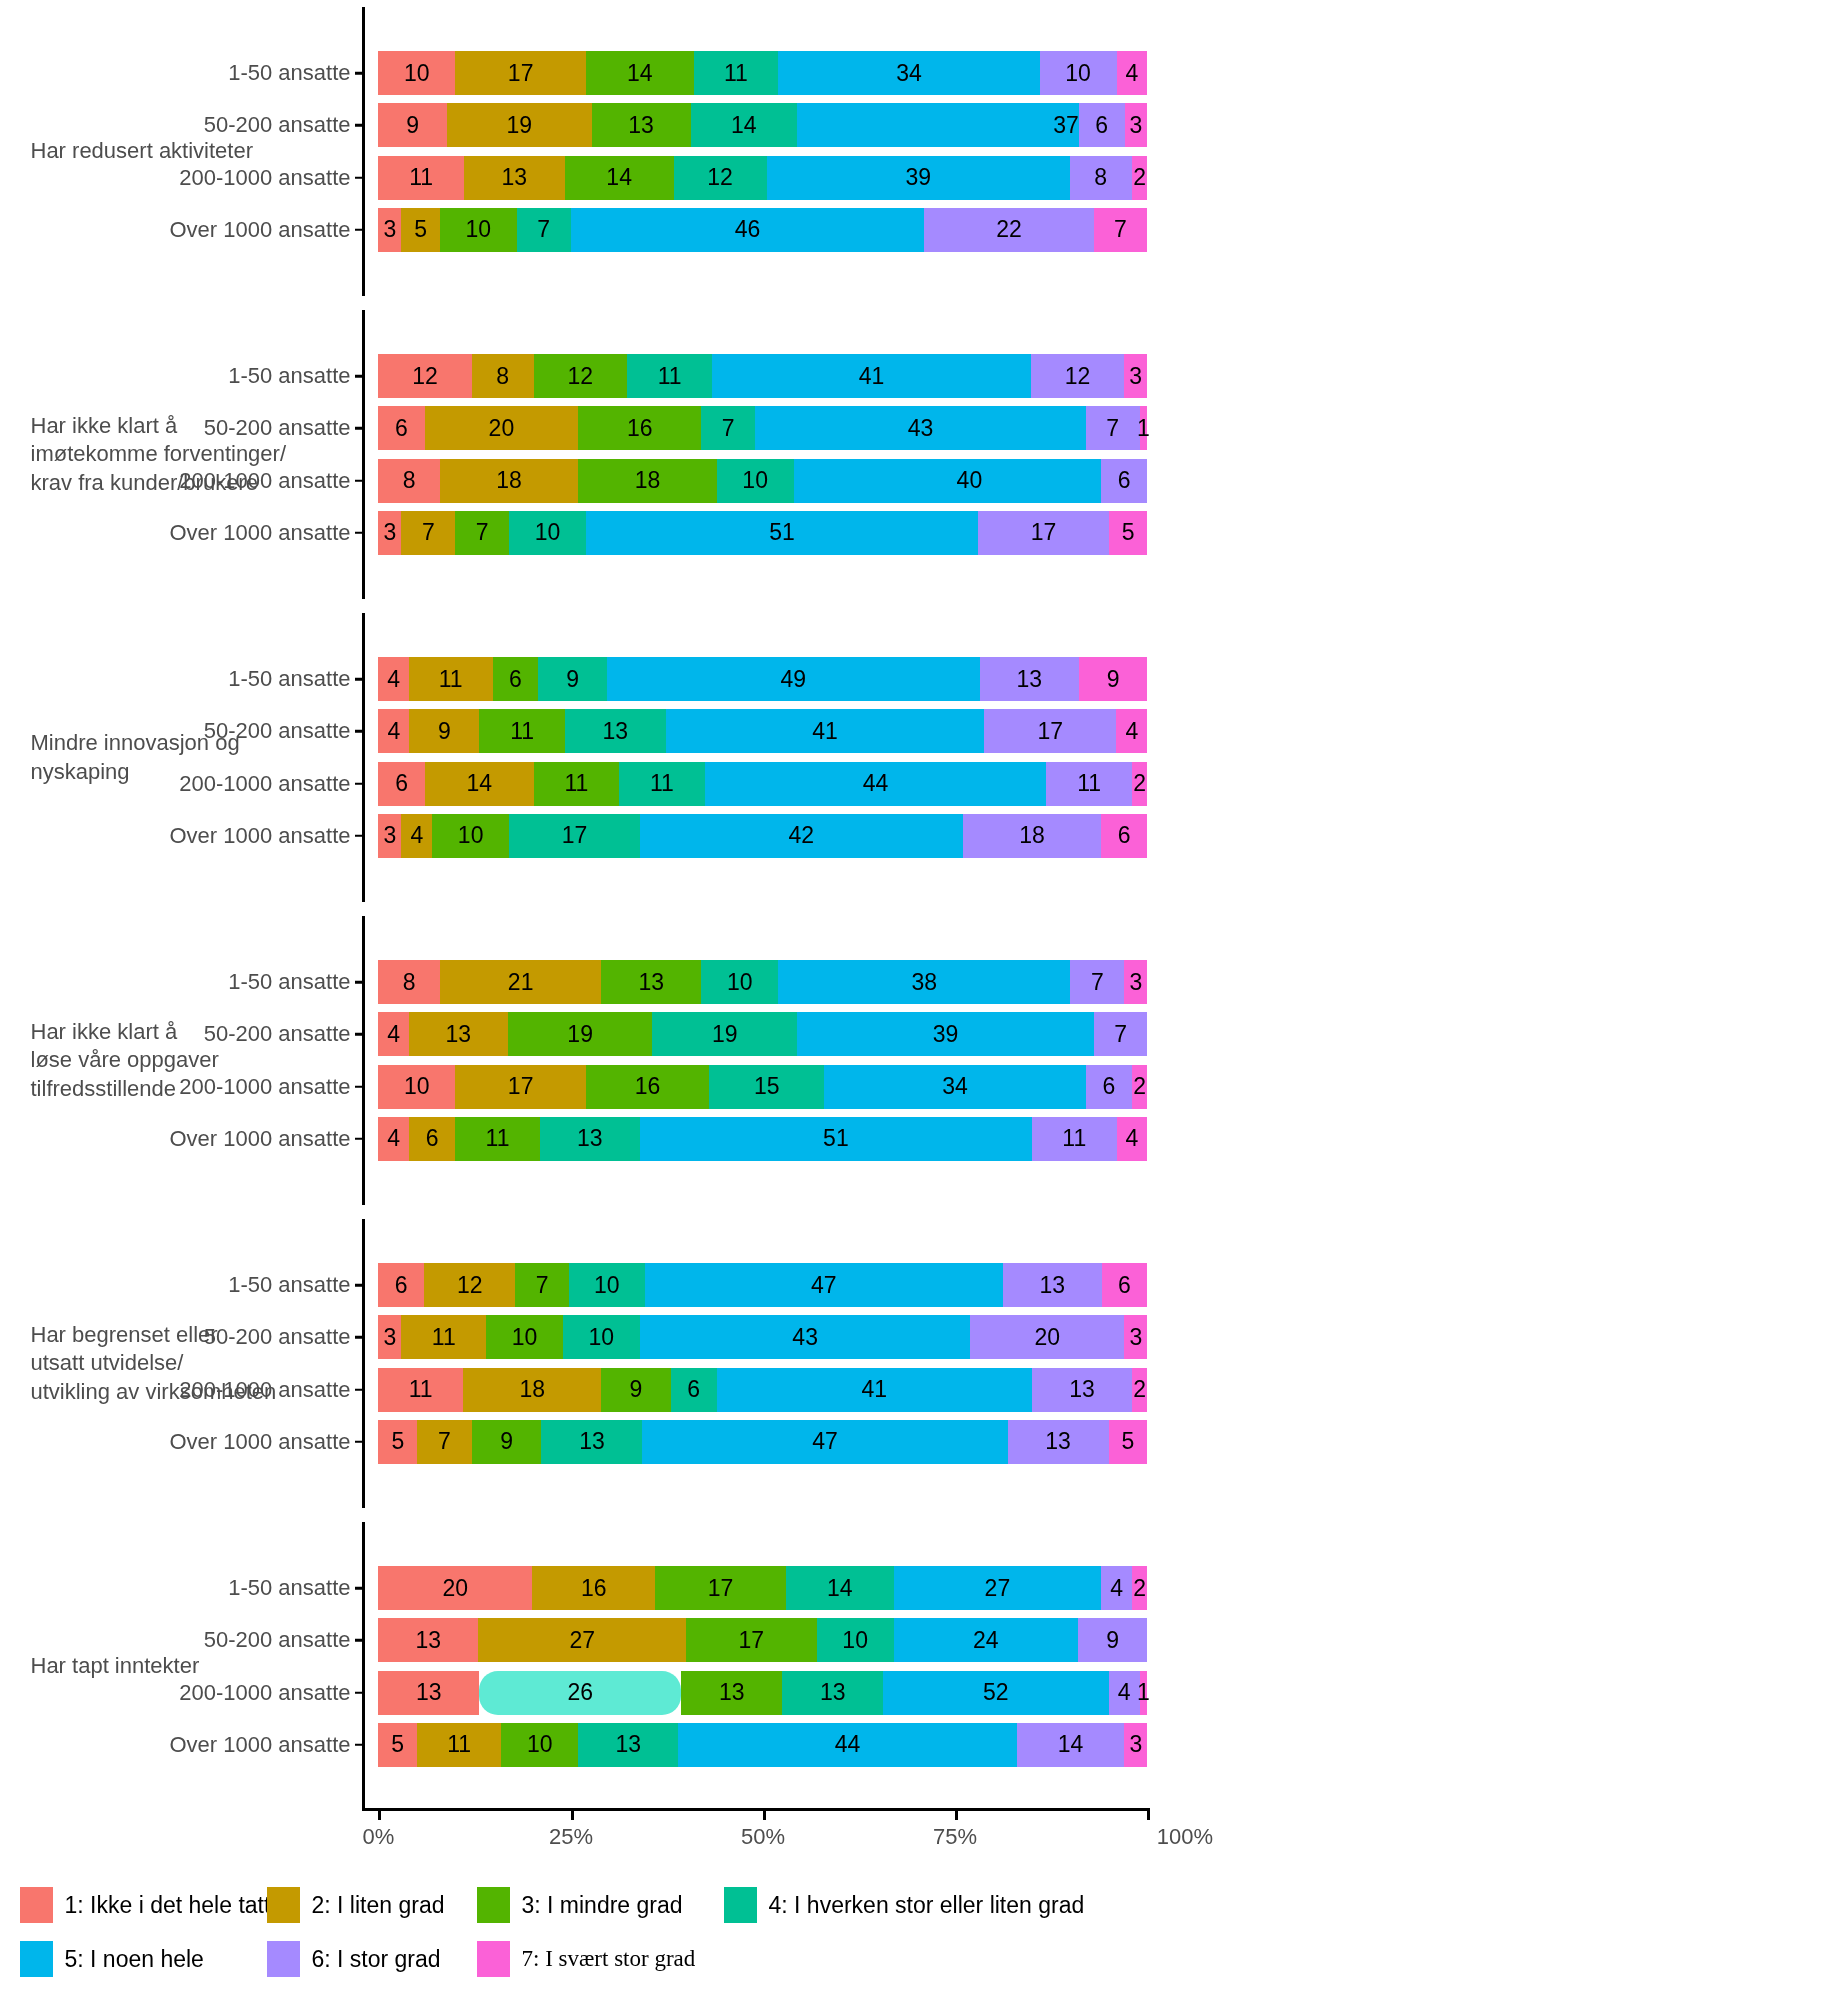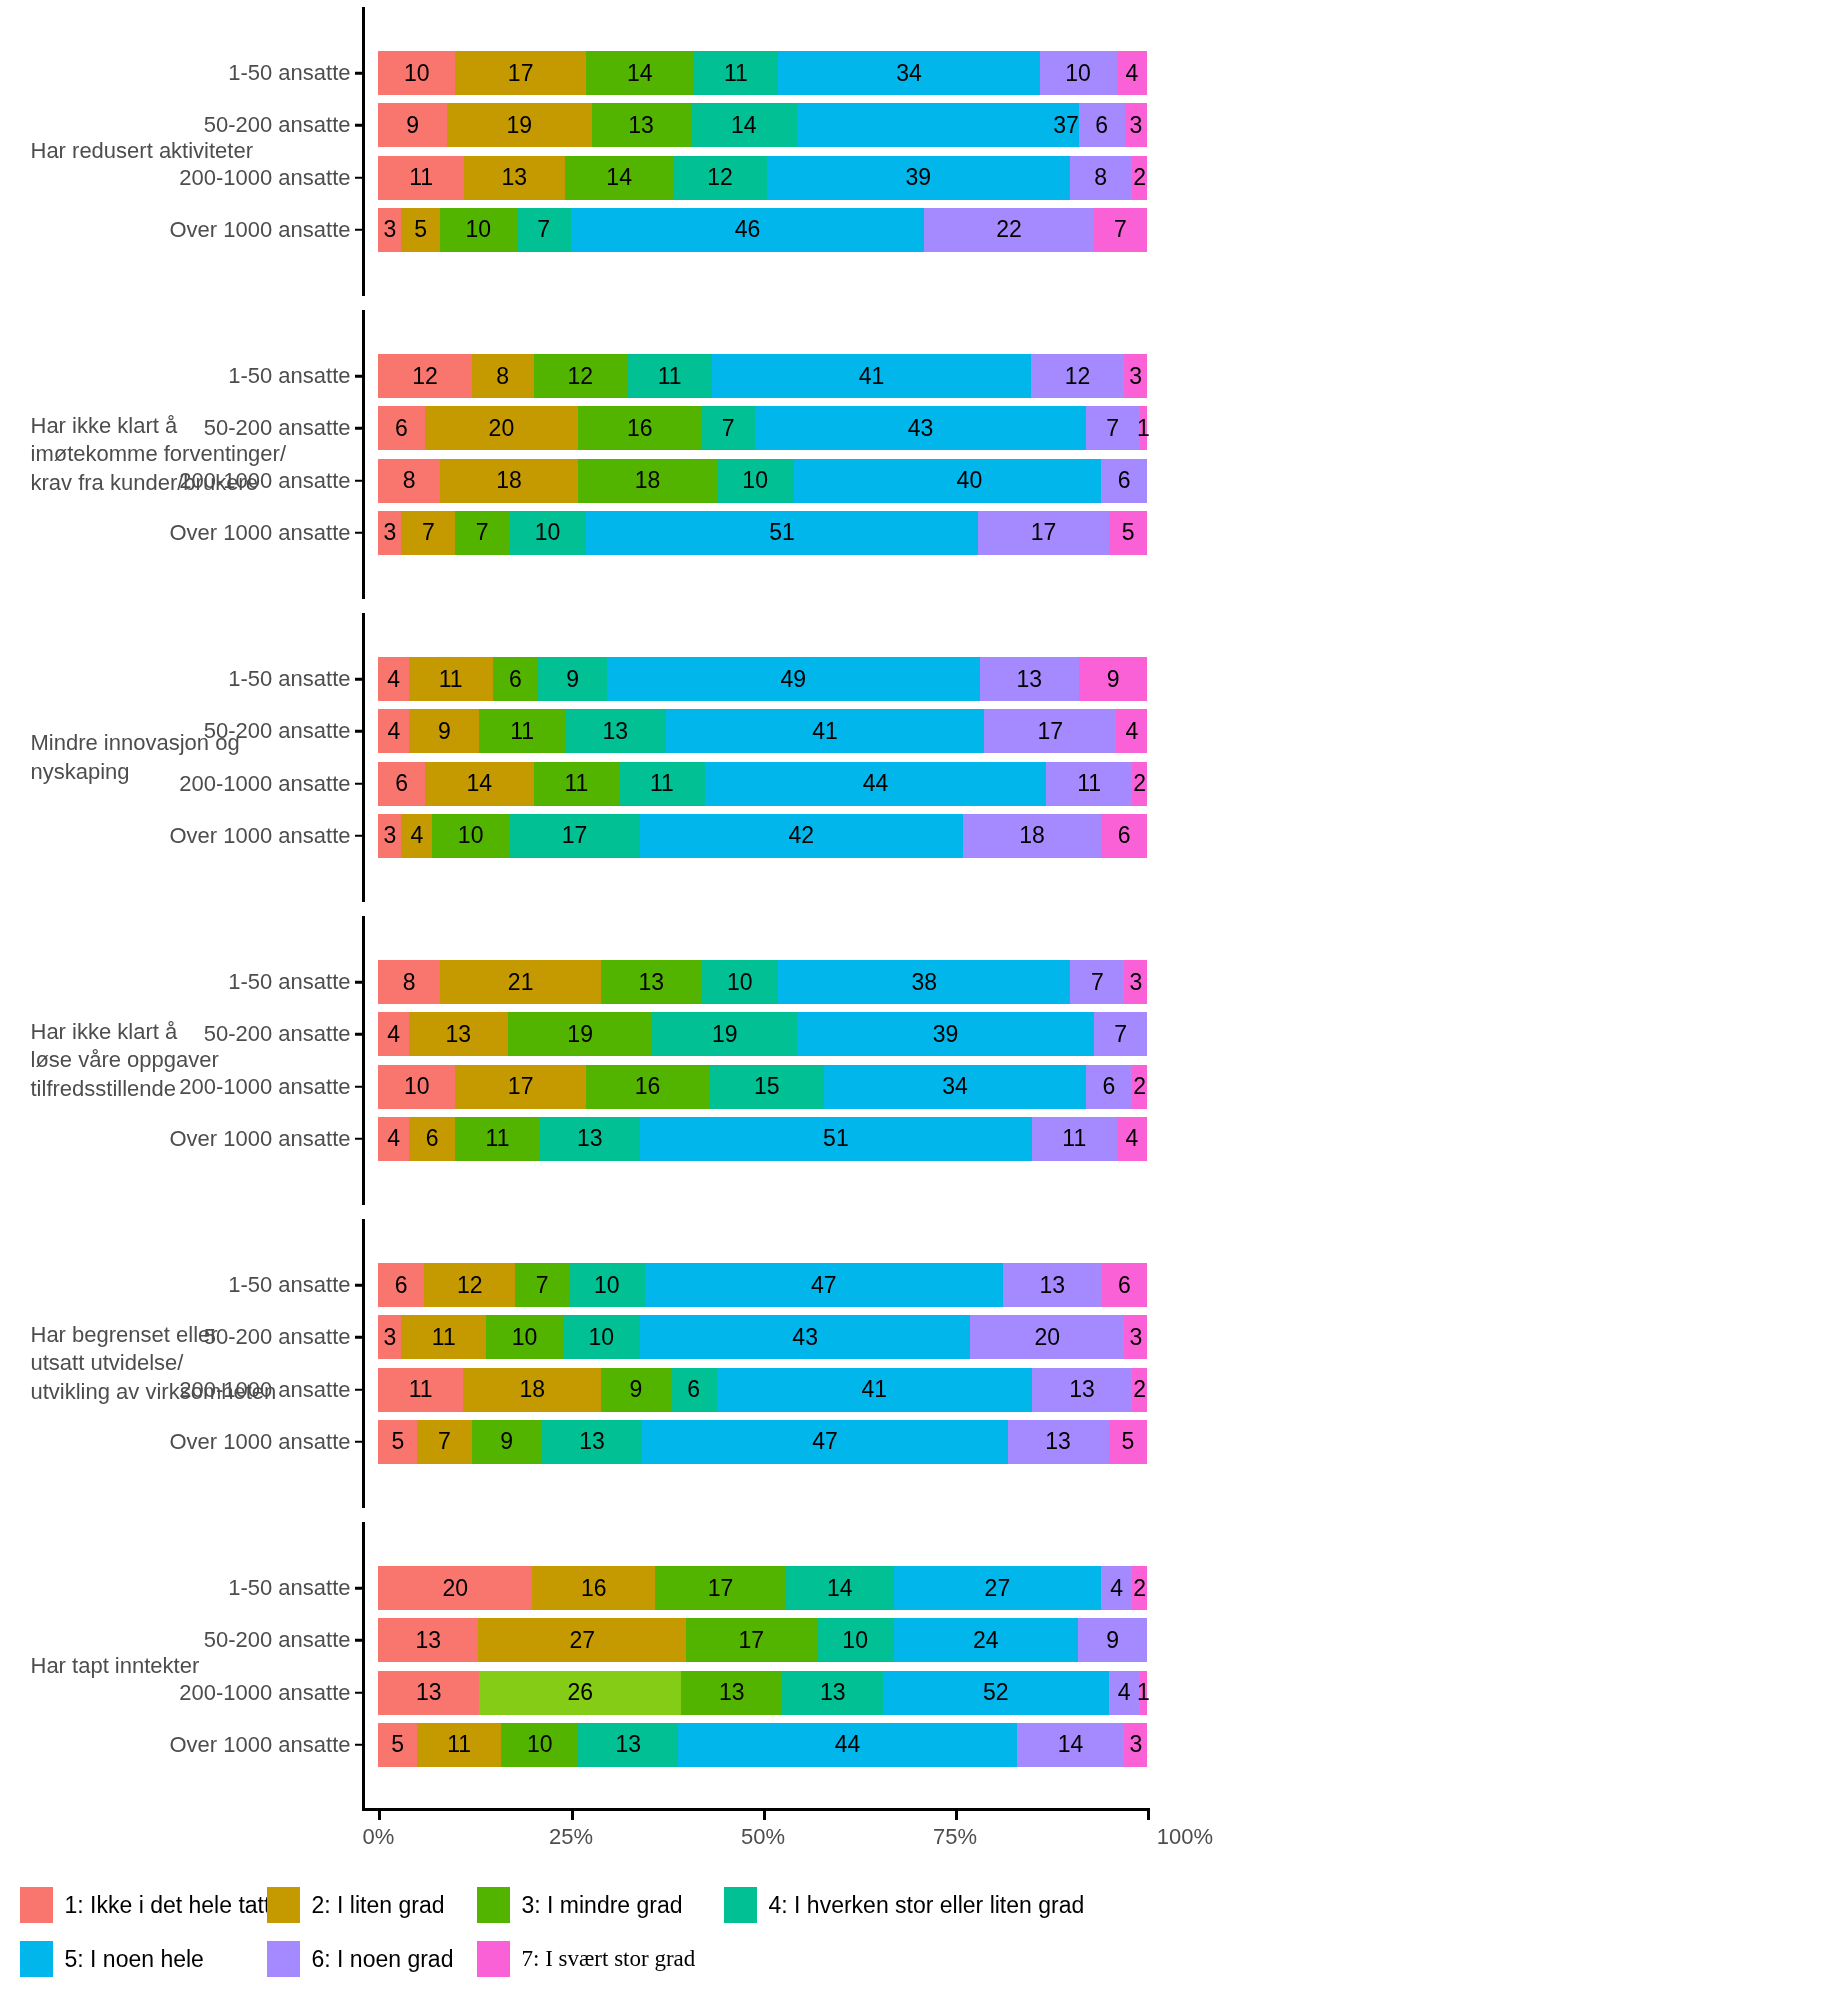--- a/index.html
+++ b/index.html
@@ -874,21 +874,21 @@
           </div>
           <div class="bar-row">
             <div class="row-label">
               <div class="row-label-text">200-1000 ansatte</div>
               <div class="tickmark"></div>
             </div>
             <div class="bar-track">
               <div class="seg" style="background: rgb(248, 118, 109); width: 13.1313%;">
                 <span>13</span>
               </div>
-              <div class="seg" style="background: #84cc16; width: 26.2626%;">
+              <div class="seg" style="background: #5eead4; width: 26.2626%; border-radius: 19px;">
                 <span>26</span>
               </div>
               <div class="seg" style="background: rgb(83, 180, 0); width: 13.1313%;">
                 <span>13</span>
               </div>
               <div class="seg" style="background: rgb(0, 192, 148); width: 13.1313%;">
                 <span>13</span>
               </div>
               <div class="seg" style="background: rgb(0, 182, 235); width: 29.2929%;">
                 <span>52</span>
@@ -969,21 +969,21 @@
           <div class="legend-label">4: I hverken stor eller liten grad</div>
         </div>
       </div>
       <div class="legend-row">
         <div class="legend-item" style="width: 247px;">
           <div class="legend-swatch" style="background: rgb(0, 182, 235);"></div>
           <div class="legend-label">5: I noen hele</div>
         </div>
         <div class="legend-item" style="width: 210px;">
           <div class="legend-swatch" style="background: rgb(165, 138, 255);"></div>
-          <div class="legend-label">6: I noen grad</div>
+          <div class="legend-label">6: I stor grad</div>
         </div>
         <div class="legend-item" style="width: 247px; font-family: Liberation Serif, serif;">
           <div class="legend-swatch" style="background: rgb(251, 97, 215);"></div>
           <div class="legend-label">7: I svært stor grad</div>
         </div>
       </div>
     </div>
 
 </div>
 

